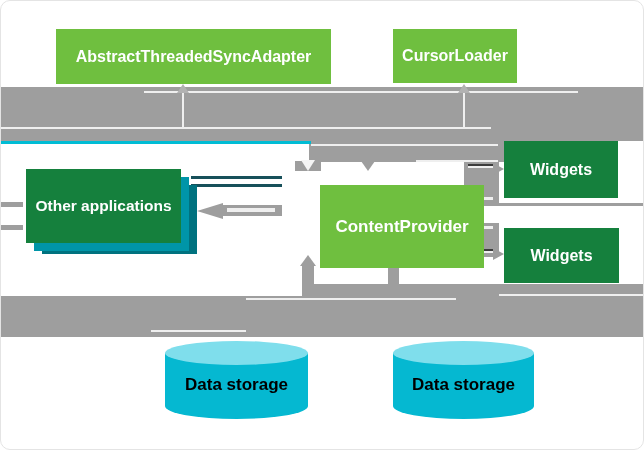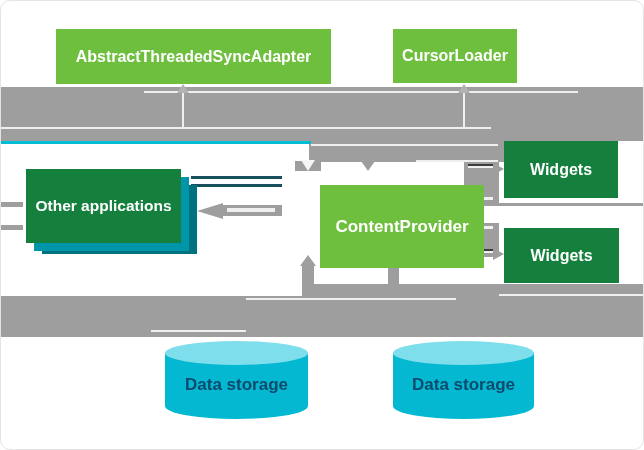--- a/index.html
+++ b/index.html
@@ -29,21 +29,21 @@
   .tri-up-lt{border-left:6px solid transparent;border-right:6px solid transparent;border-bottom:9px solid #b2b2b2;}
   .tri-up-gray{border-left:8px solid transparent;border-right:8px solid transparent;border-bottom:11px solid #9e9e9e;}
   .tri-down-white{border-left:7px solid transparent;border-right:7px solid transparent;border-top:11px solid #f5f5f5;}
   .tri-down-gray{border-left:7px solid transparent;border-right:7px solid transparent;border-top:10px solid #9e9e9e;}
   .tri-right-gray{border-top:6px solid transparent;border-bottom:6px solid transparent;border-left:11px solid #9e9e9e;}
   .tri-left-gray{border-top:7px solid transparent;border-bottom:7px solid transparent;border-right:14px solid #9e9e9e;}
   .tri-left-big{border-top:8px solid transparent;border-bottom:8px solid transparent;border-right:26px solid #9e9e9e;}
   
   .cyl-body{background:#05b8d1;border-radius:0 0 50% 50% / 0 0 13px 13px;}
   .cyl-top{background:#7fdeec;border-radius:50%;}
-  .cyl-label{display:flex;align-items:center;justify-content:center;color:#0c4a6e;font-weight:bold;}
+  .cyl-label{display:flex;align-items:center;justify-content:center;color:#000000;font-weight:bold;}
 </style>
 </head>
 <body>
 
 <div id="canvas">
 
   <div class="abs gray" style="left:0;top:86px;width:644px;height:54px;"></div>
   <div class="abs gray" style="left:308px;top:140px;width:195px;height:21px;"></div>
   <div class="abs gray" style="left:463px;top:161px;width:35px;height:41px;"></div>
   <div class="abs gray" style="left:463px;top:222px;width:35px;height:31px;"></div>

